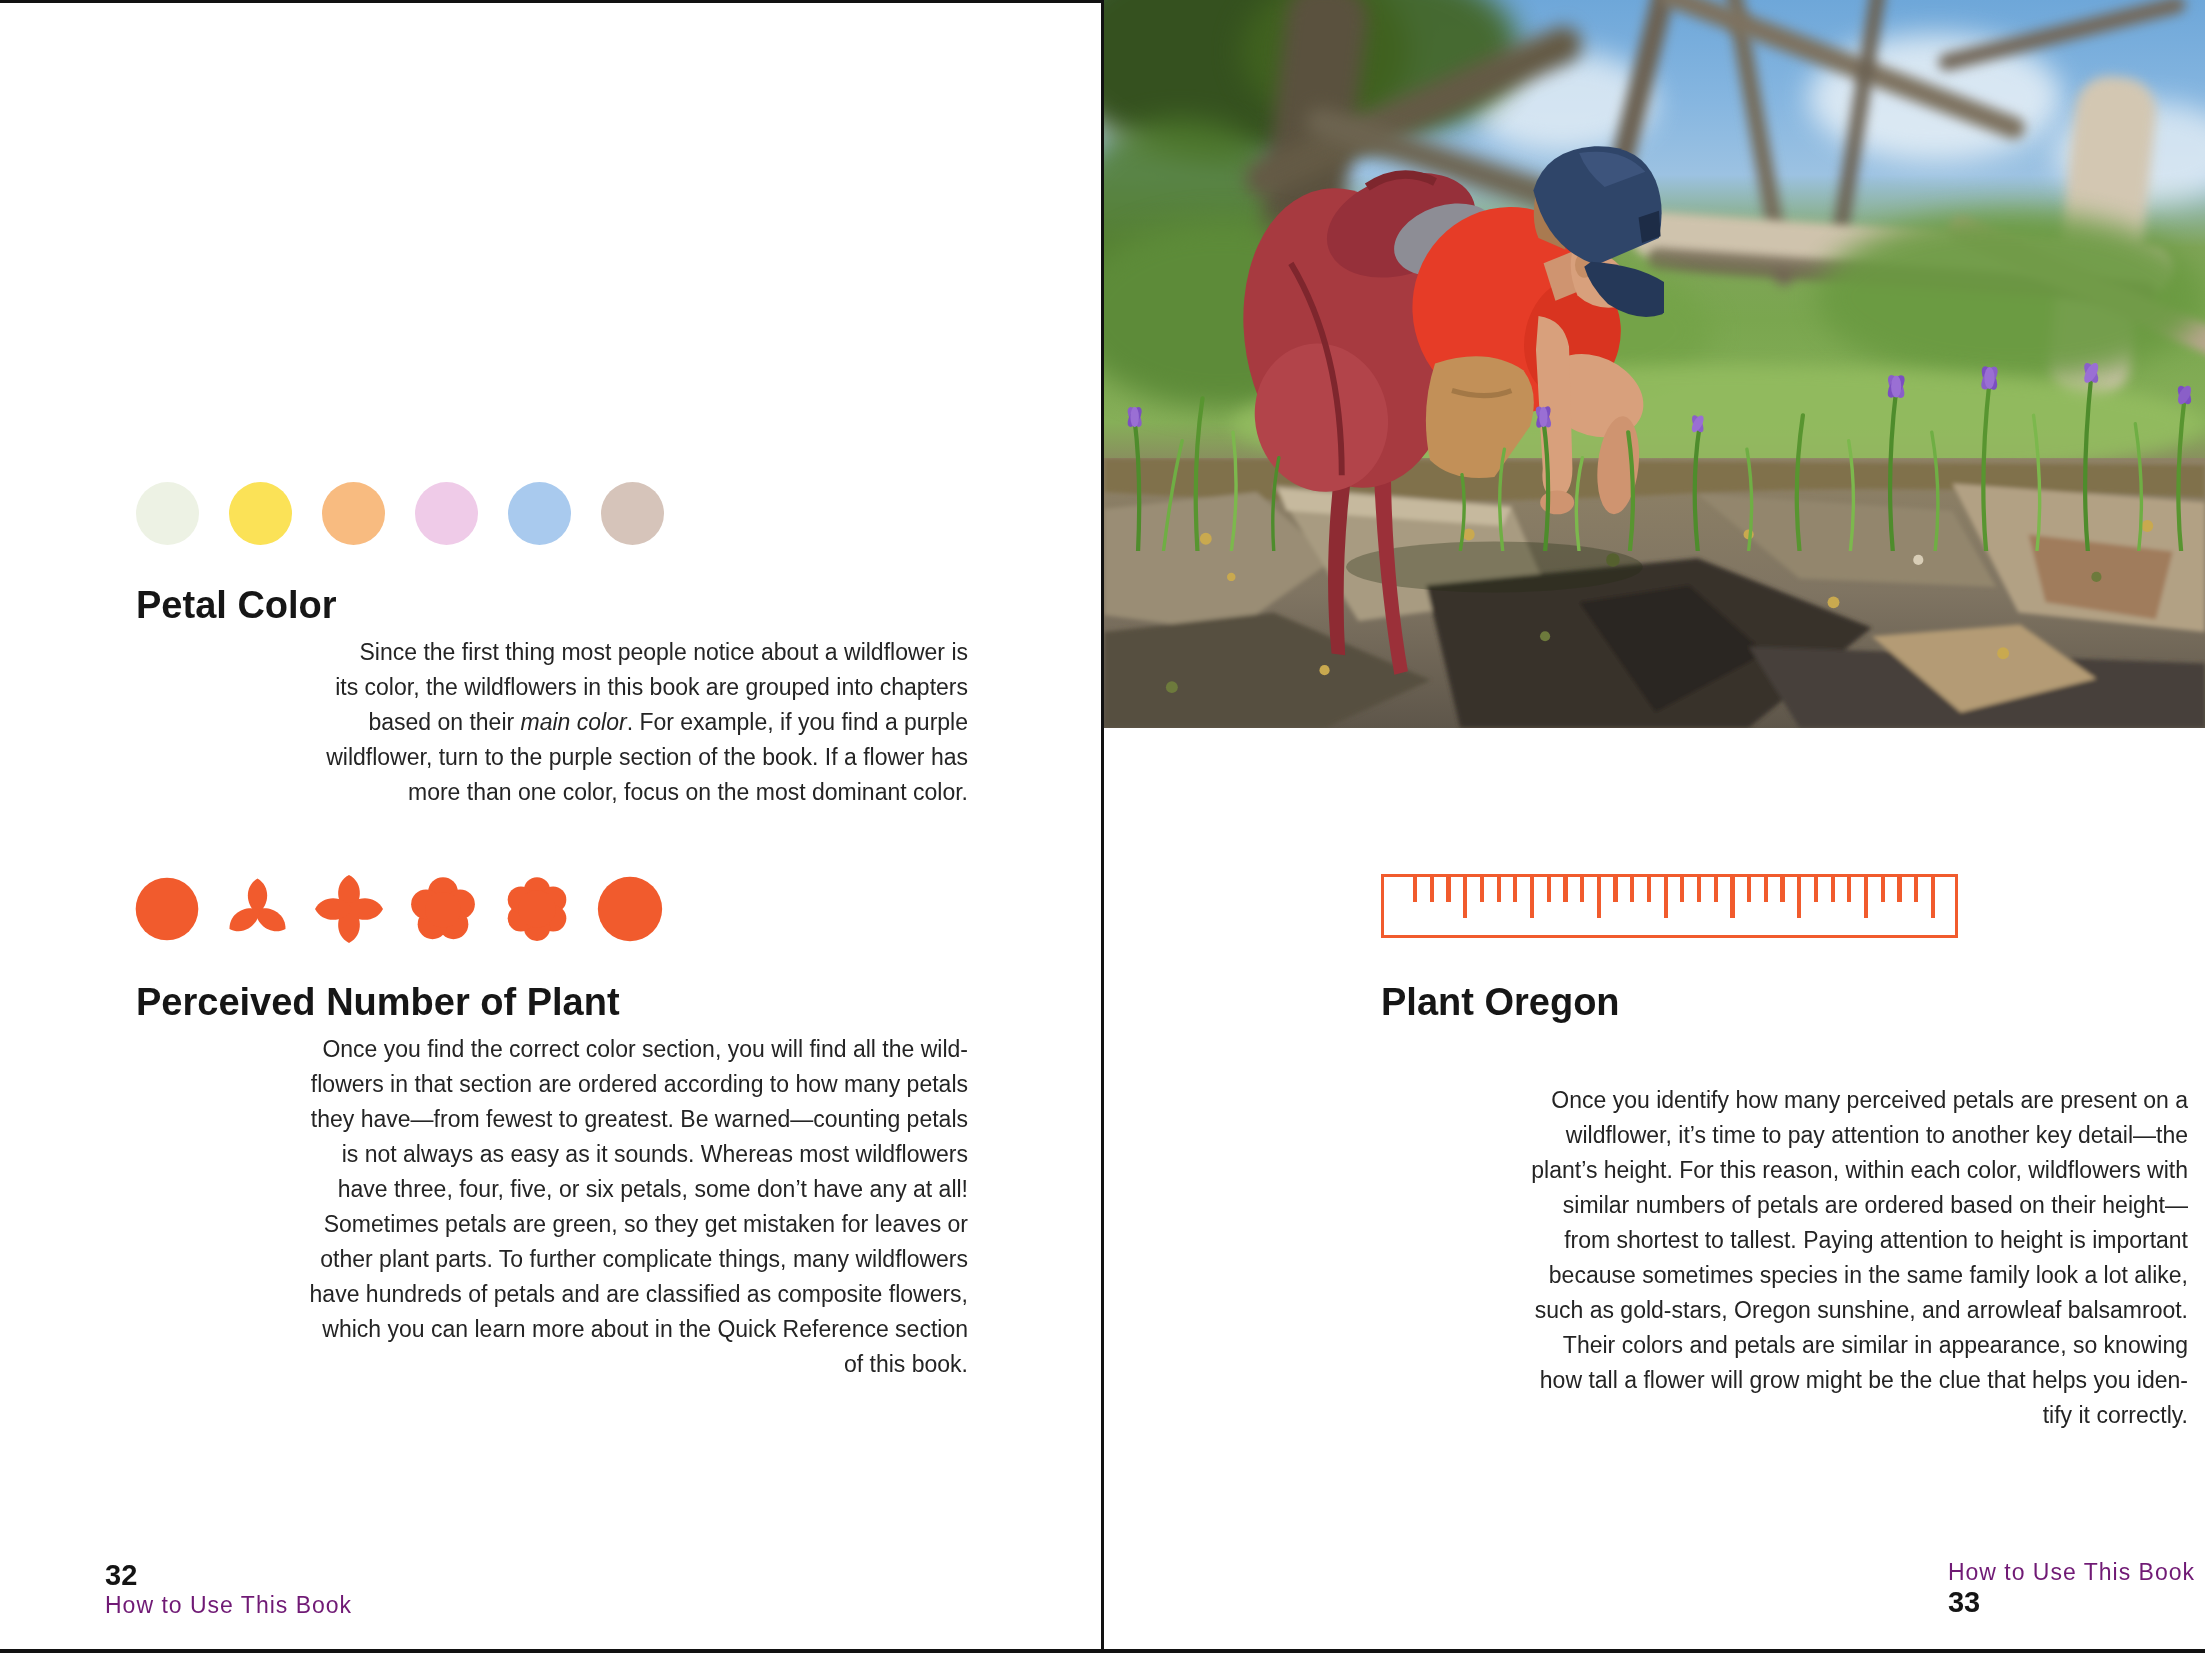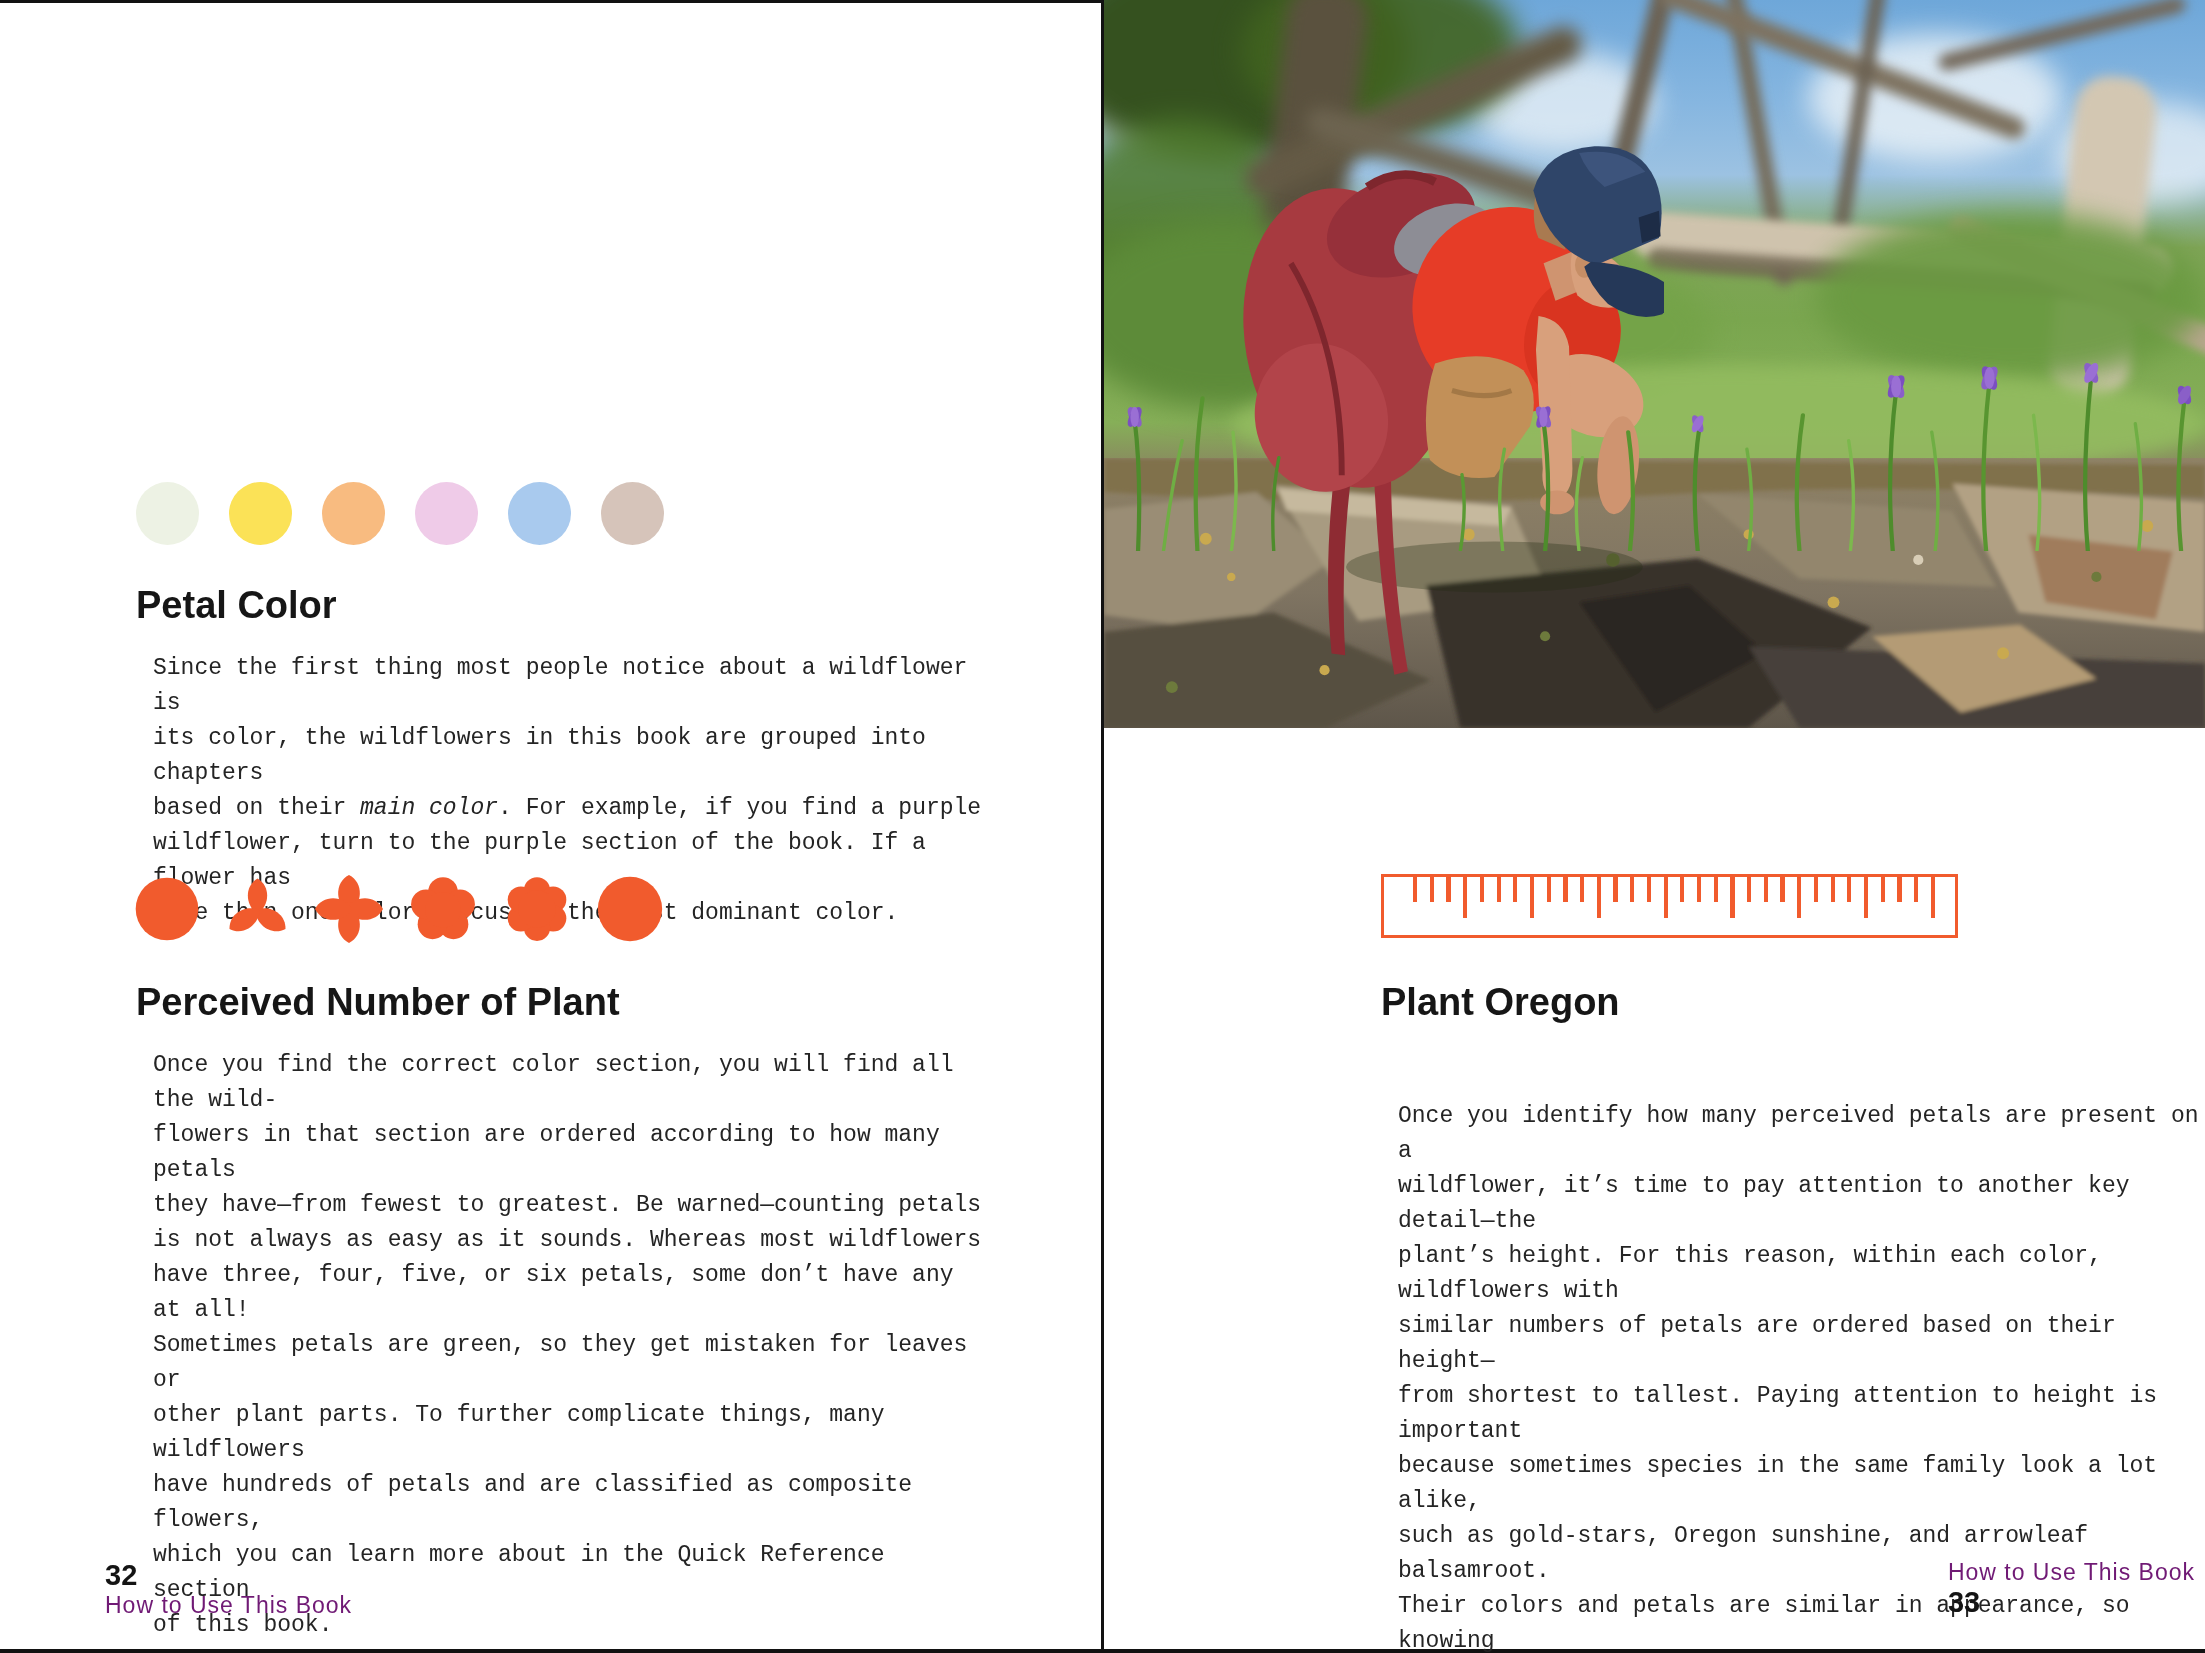--- a/index.html
+++ b/index.html
@@ -1,27 +1,28 @@
 <!DOCTYPE html>
 <html style="font-size:13.6px"><head>
 <meta charset="utf-8">
 <style>
   html,body{margin:0;padding:0;background:#ffffff;}
   .spread{
     position:relative;width:2205px;height:1654px;background:#ffffff;
     font-family:"Liberation Sans","DejaVu Sans",sans-serif;color:#1f1f1f;
     overflow:hidden;
+    text-align:right;
   }
   .rule{position:absolute;background:#121212;}
   .rule.top{left:0;top:0;width:1104px;height:3.4px;}
   .rule.bottom{left:0;top:1649px;width:2205px;height:4.2px;}
   .divider{position:absolute;left:1101px;top:0;width:3.4px;height:1654px;background:#121212;}
 
   h2.sec{position:absolute;margin:0;font-size:38px;line-height:41px;font-weight:700;color:#161616;letter-spacing:0;}
-  p.body{position:absolute;margin:17px;font-size:23px;line-height:35px;color:#242424;white-space:pre-line;font-family:Liberation Mono, monospace;}
+  p.body{position:absolute;margin:1px;font-size:23px;line-height:35px;color:#242424;white-space:pre-line;}
   p.body i{font-style:italic;}
 
   
   .swatch-row{position:absolute;left:136px;top:482px;display:flex;gap:30px;}
   .swatch{width:63px;height:63px;border-radius:50%;display:inline-block;}
   .petal-row{position:absolute;left:134px;top:875px;display:flex;gap:26px;align-items:center;}
   .petal-row svg{display:block;}
   .petal-shape{fill:var(--accent,#F15B2D);}
 
   

